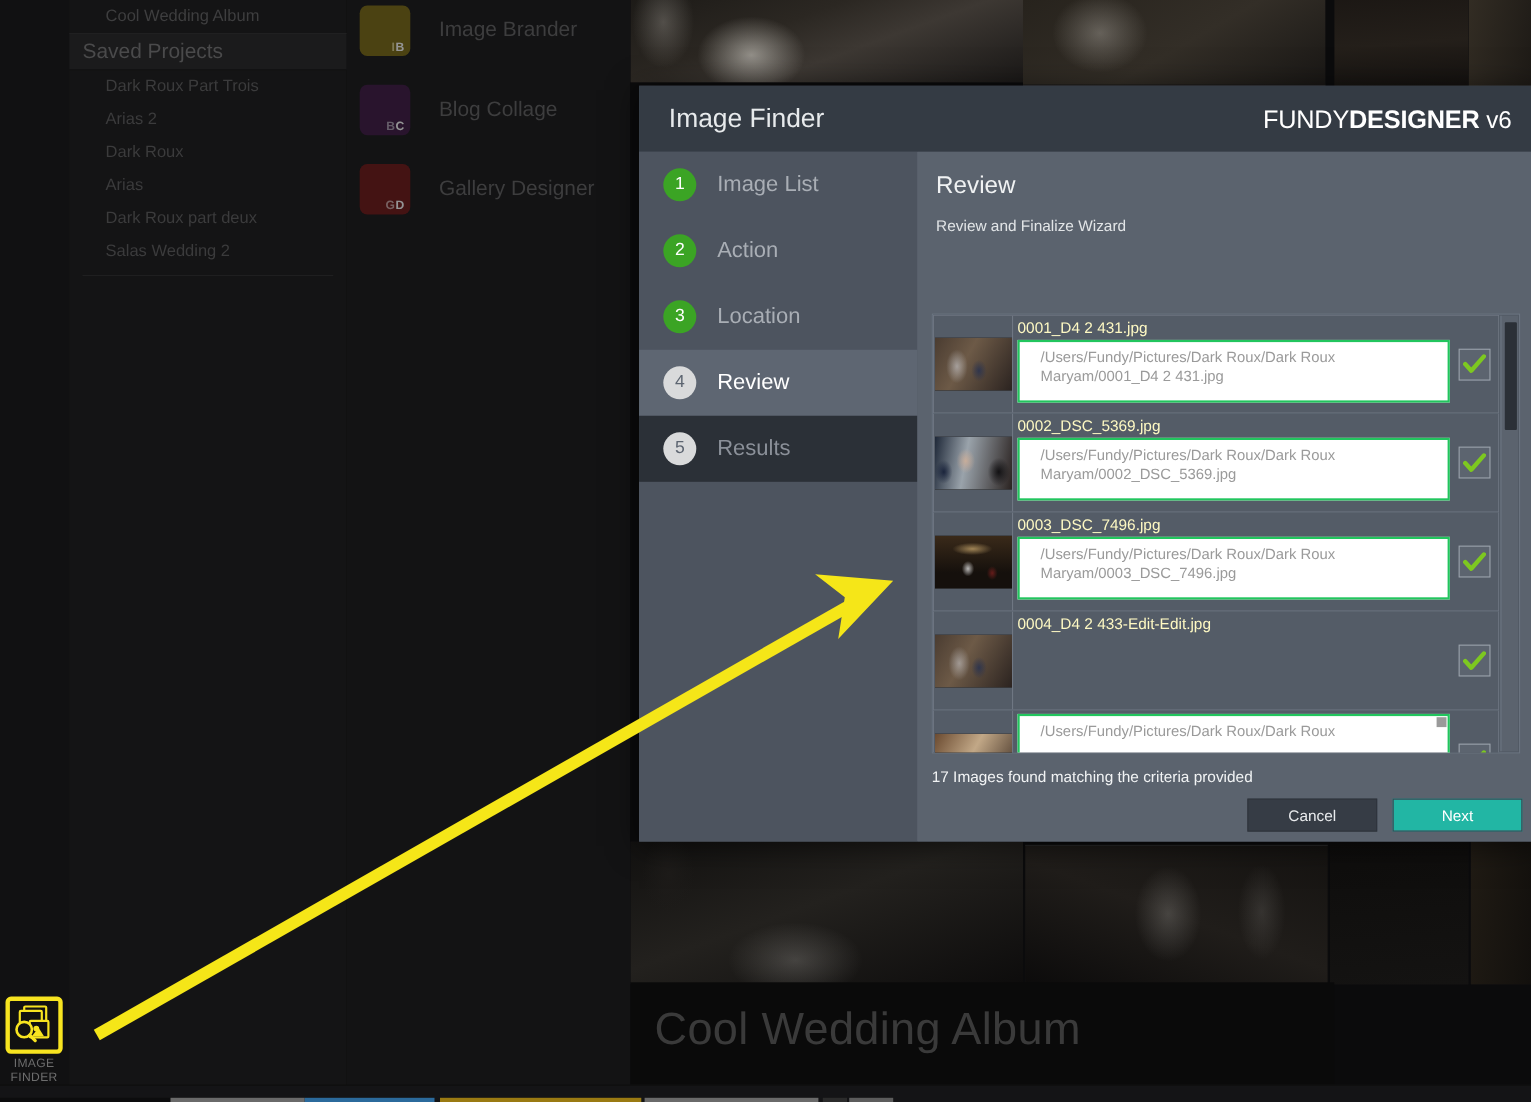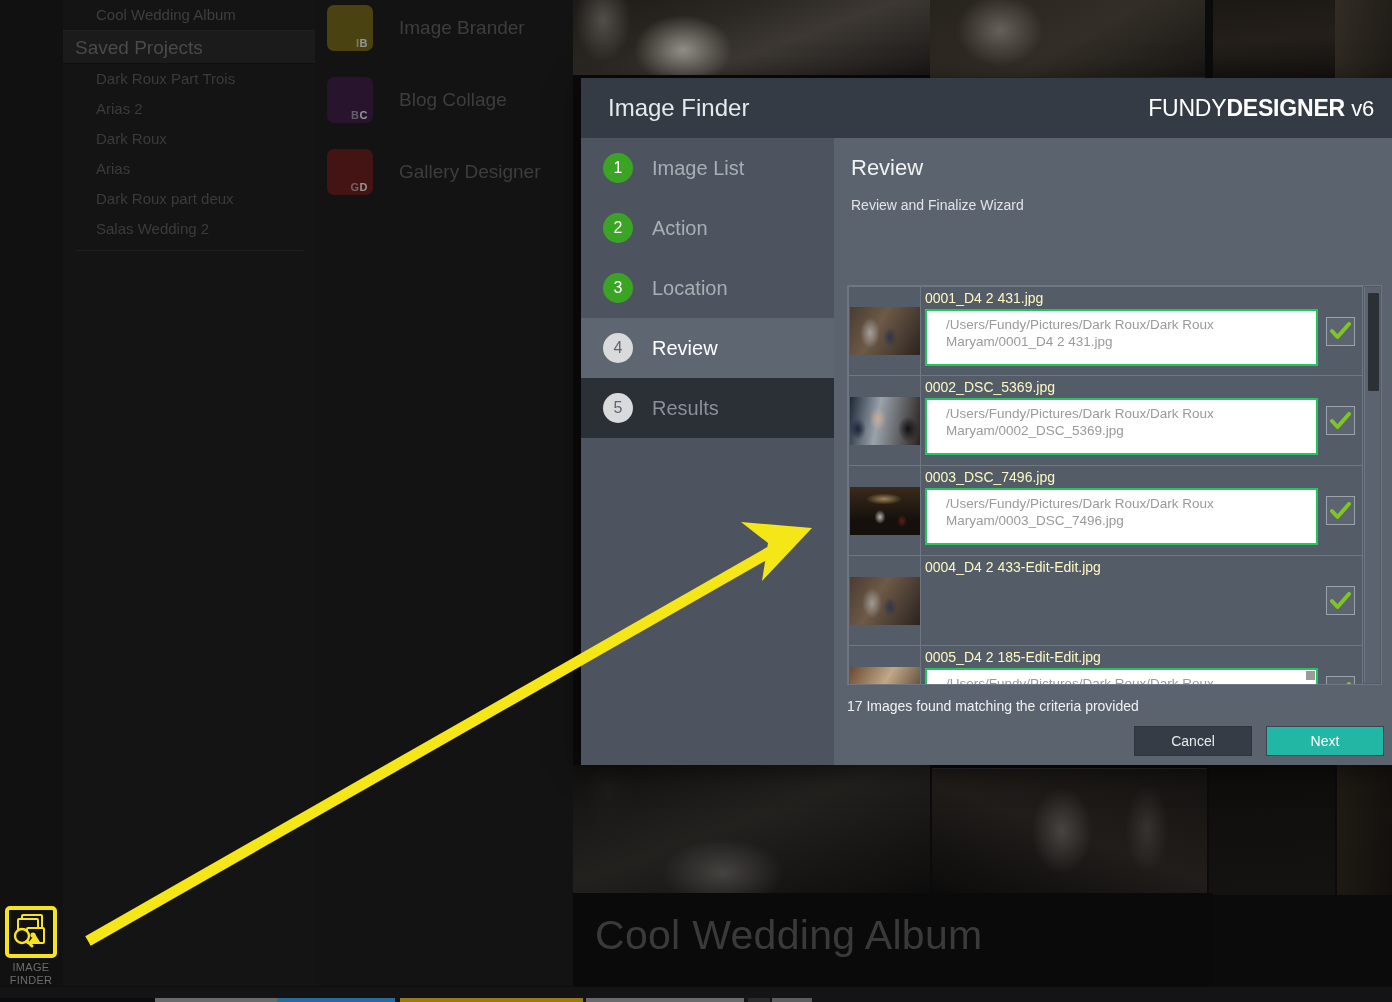--- a/index.html
+++ b/index.html
@@ -450,21 +450,20 @@
               <div class="thumb-cell">
                 <div class="thumb">
                   <div class="thumb-in">
                     <i style="background:linear-gradient(120deg,#6a4a30,#c2a887 45%,#3a2a20 100%);"></i>
                     <i style="background:radial-gradient(ellipse 9px 16px at 34px 30px, rgba(20,18,18,.9), transparent 70%);"></i>
                     <i style="background:radial-gradient(ellipse 8px 12px at 48px 26px, rgba(245,245,245,.6), transparent 70%);"></i>
                   </div>
                 </div>
               </div>
               <div class="row-main">
-                <div class="row-name">0005_D4 2 185-Edit-Edit.jpg</div>
                 <div class="row-path"><span>/Users/Fundy/Pictures/Dark Roux/Dark Roux </span><span class="path-grip"></span></div>
               </div>
               <div class="check-cell">
                 <div class="checkbox">
                   <svg width="21" height="18" viewBox="0 0 21 18">
                       <path d="M2 9 L7.5 15 L19 2" fill="none" stroke="#7dc820" stroke-width="4" stroke-linecap="round" stroke-linejoin="round"></path>
                     </svg>
                 </div>
               </div>
             </div>

